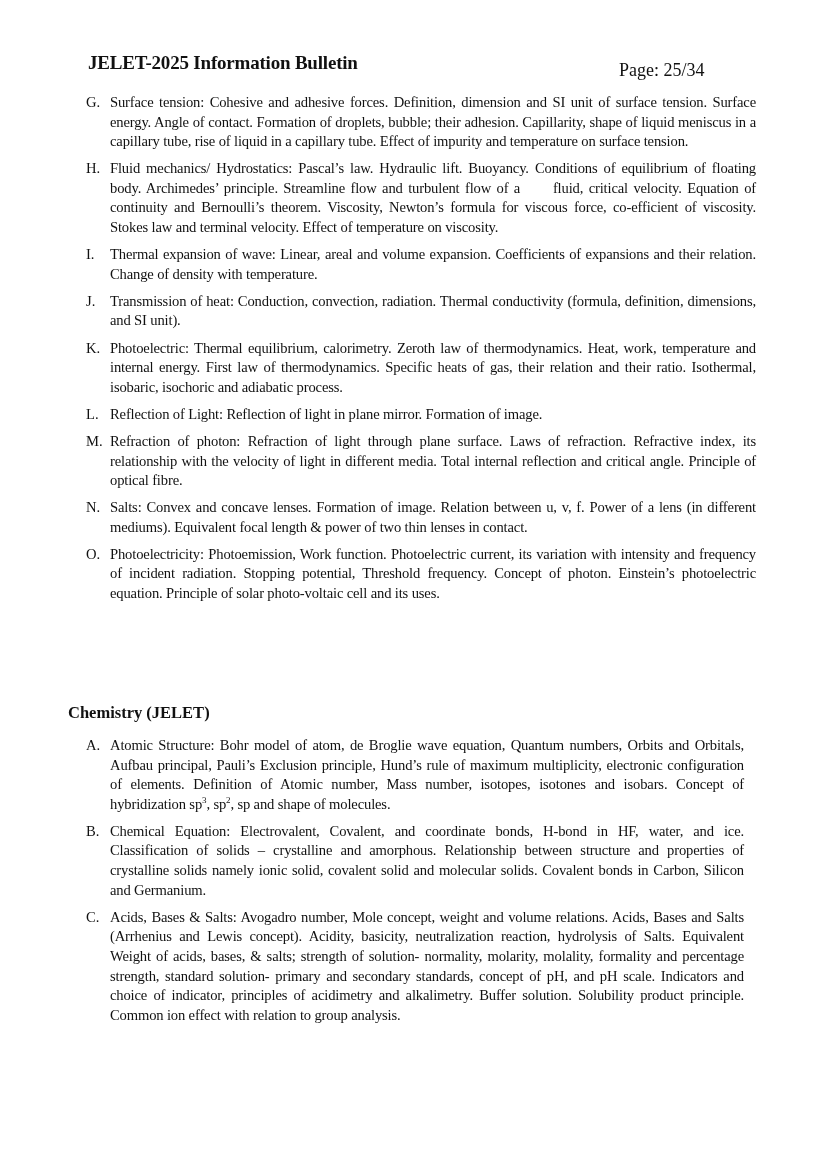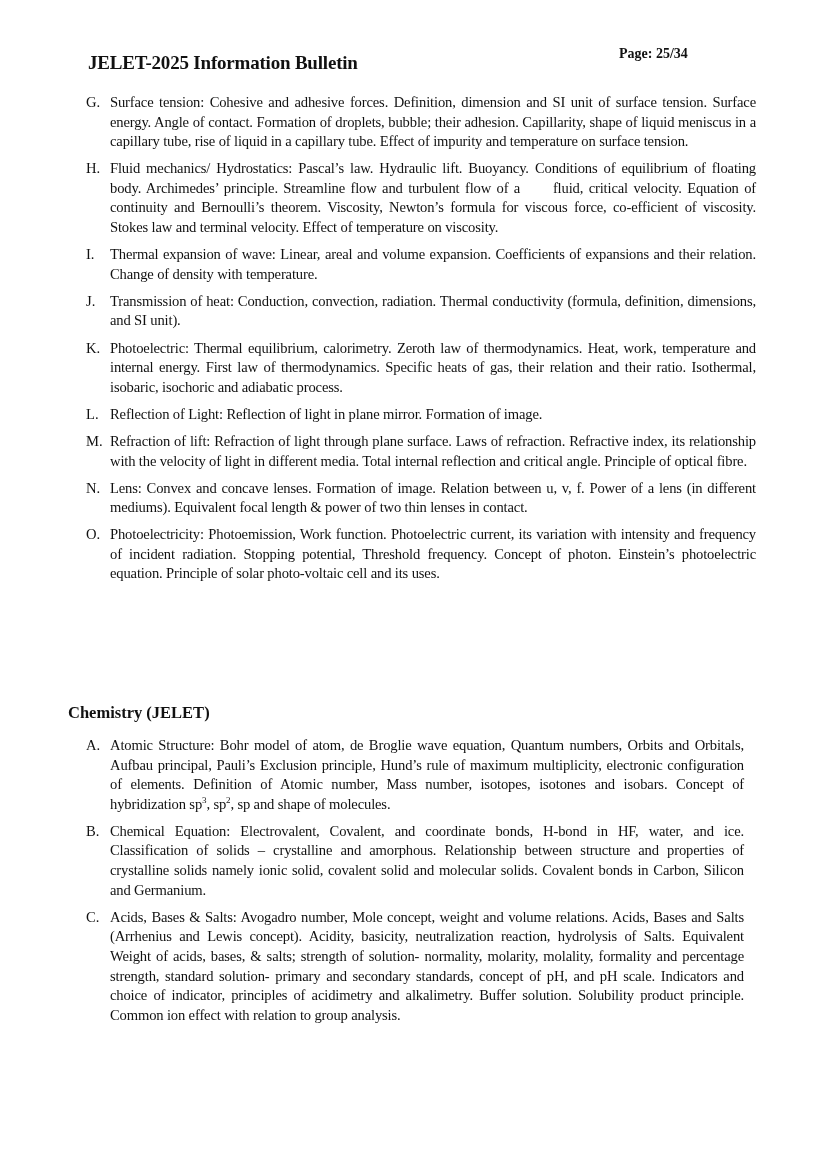--- a/index.html
+++ b/index.html
@@ -6,22 +6,22 @@
   body {
     width: 827px; height: 1169px; position: relative; overflow: hidden;
     font-family: "Liberation Serif", "DejaVu Serif", serif;
     color: #111111;
   }
   .header-left {
     position: absolute; left: 88px; top: 52px;
     font-weight: bold; font-size: 19px; letter-spacing: -0.2px;
   }
   .header-right {
-    position: absolute; left: 619px; top: 46px;
-    font-weight: bold; font-size: 14px;
+    position: absolute; left: 619px; top: 60px;
+    font-weight: normal; font-size: 18px;
   }
   .list {
     position: absolute; left: 86px; width: 670px;
     font-size: 14.6px; line-height: 19.6px;
   }
   .item {
     display: flex; margin-bottom: 7.5px;
   }
   .item .label { width: 24px; flex: 0 0 24px; }
   .item .content { flex: 1; text-align: justify; letter-spacing: -0.15px; }
@@ -60,25 +60,25 @@
   <div class="item">
     <span class="label">K.</span>
     <span class="content"><span class="title">Photoelectric</span><span>: Thermal equilibrium, calorimetry. Zeroth law of thermodynamics. Heat, work, temperature and internal energy. First law of thermodynamics. Specific heats of gas, their relation and their ratio. Isothermal, isobaric, isochoric and adiabatic process.</span></span>
   </div>
   <div class="item">
     <span class="label">L.</span>
     <span class="content"><span class="title">Reflection of Light</span><span>: Reflection of light in plane mirror. Formation of image.</span></span>
   </div>
   <div class="item">
     <span class="label">M.</span>
-    <span class="content"><span class="title">Refraction of lift</span><span>: Refraction of light through plane surface. Laws of refraction. Refractive index, its relationship with the velocity of light in different media. Total internal reflection and critical angle. Principle of optical fibre.</span></span>
+    <span class="content"><span class="title">Refraction of photon</span><span>: Refraction of light through plane surface. Laws of refraction. Refractive index, its relationship with the velocity of light in different media. Total internal reflection and critical angle. Principle of optical fibre.</span></span>
   </div>
   <div class="item">
     <span class="label">N.</span>
-    <span class="content"><span class="title">Lens</span><span>: Convex and concave lenses. Formation of image. Relation between u, v, f. Power of a lens (in different mediums). Equivalent focal length &amp; power of two thin lenses in contact.</span></span>
+    <span class="content"><span class="title">Salts</span><span>: Convex and concave lenses. Formation of image. Relation between u, v, f. Power of a lens (in different mediums). Equivalent focal length &amp; power of two thin lenses in contact.</span></span>
   </div>
   <div class="item">
     <span class="label">O.</span>
     <span class="content"><span class="title">Photoelectricity</span><span>: Photoemission, Work function. Photoelectric current, its variation with intensity and frequency of incident radiation. Stopping potential, Threshold frequency. Concept of photon. Einstein’s photoelectric equation. Principle of solar photo-voltaic cell and its uses.</span></span>
   </div>
 </div>
 
 <div class="section-title">Chemistry (JELET)</div>
 
 <div class="list" style="top: 736px; width: 658px;">

